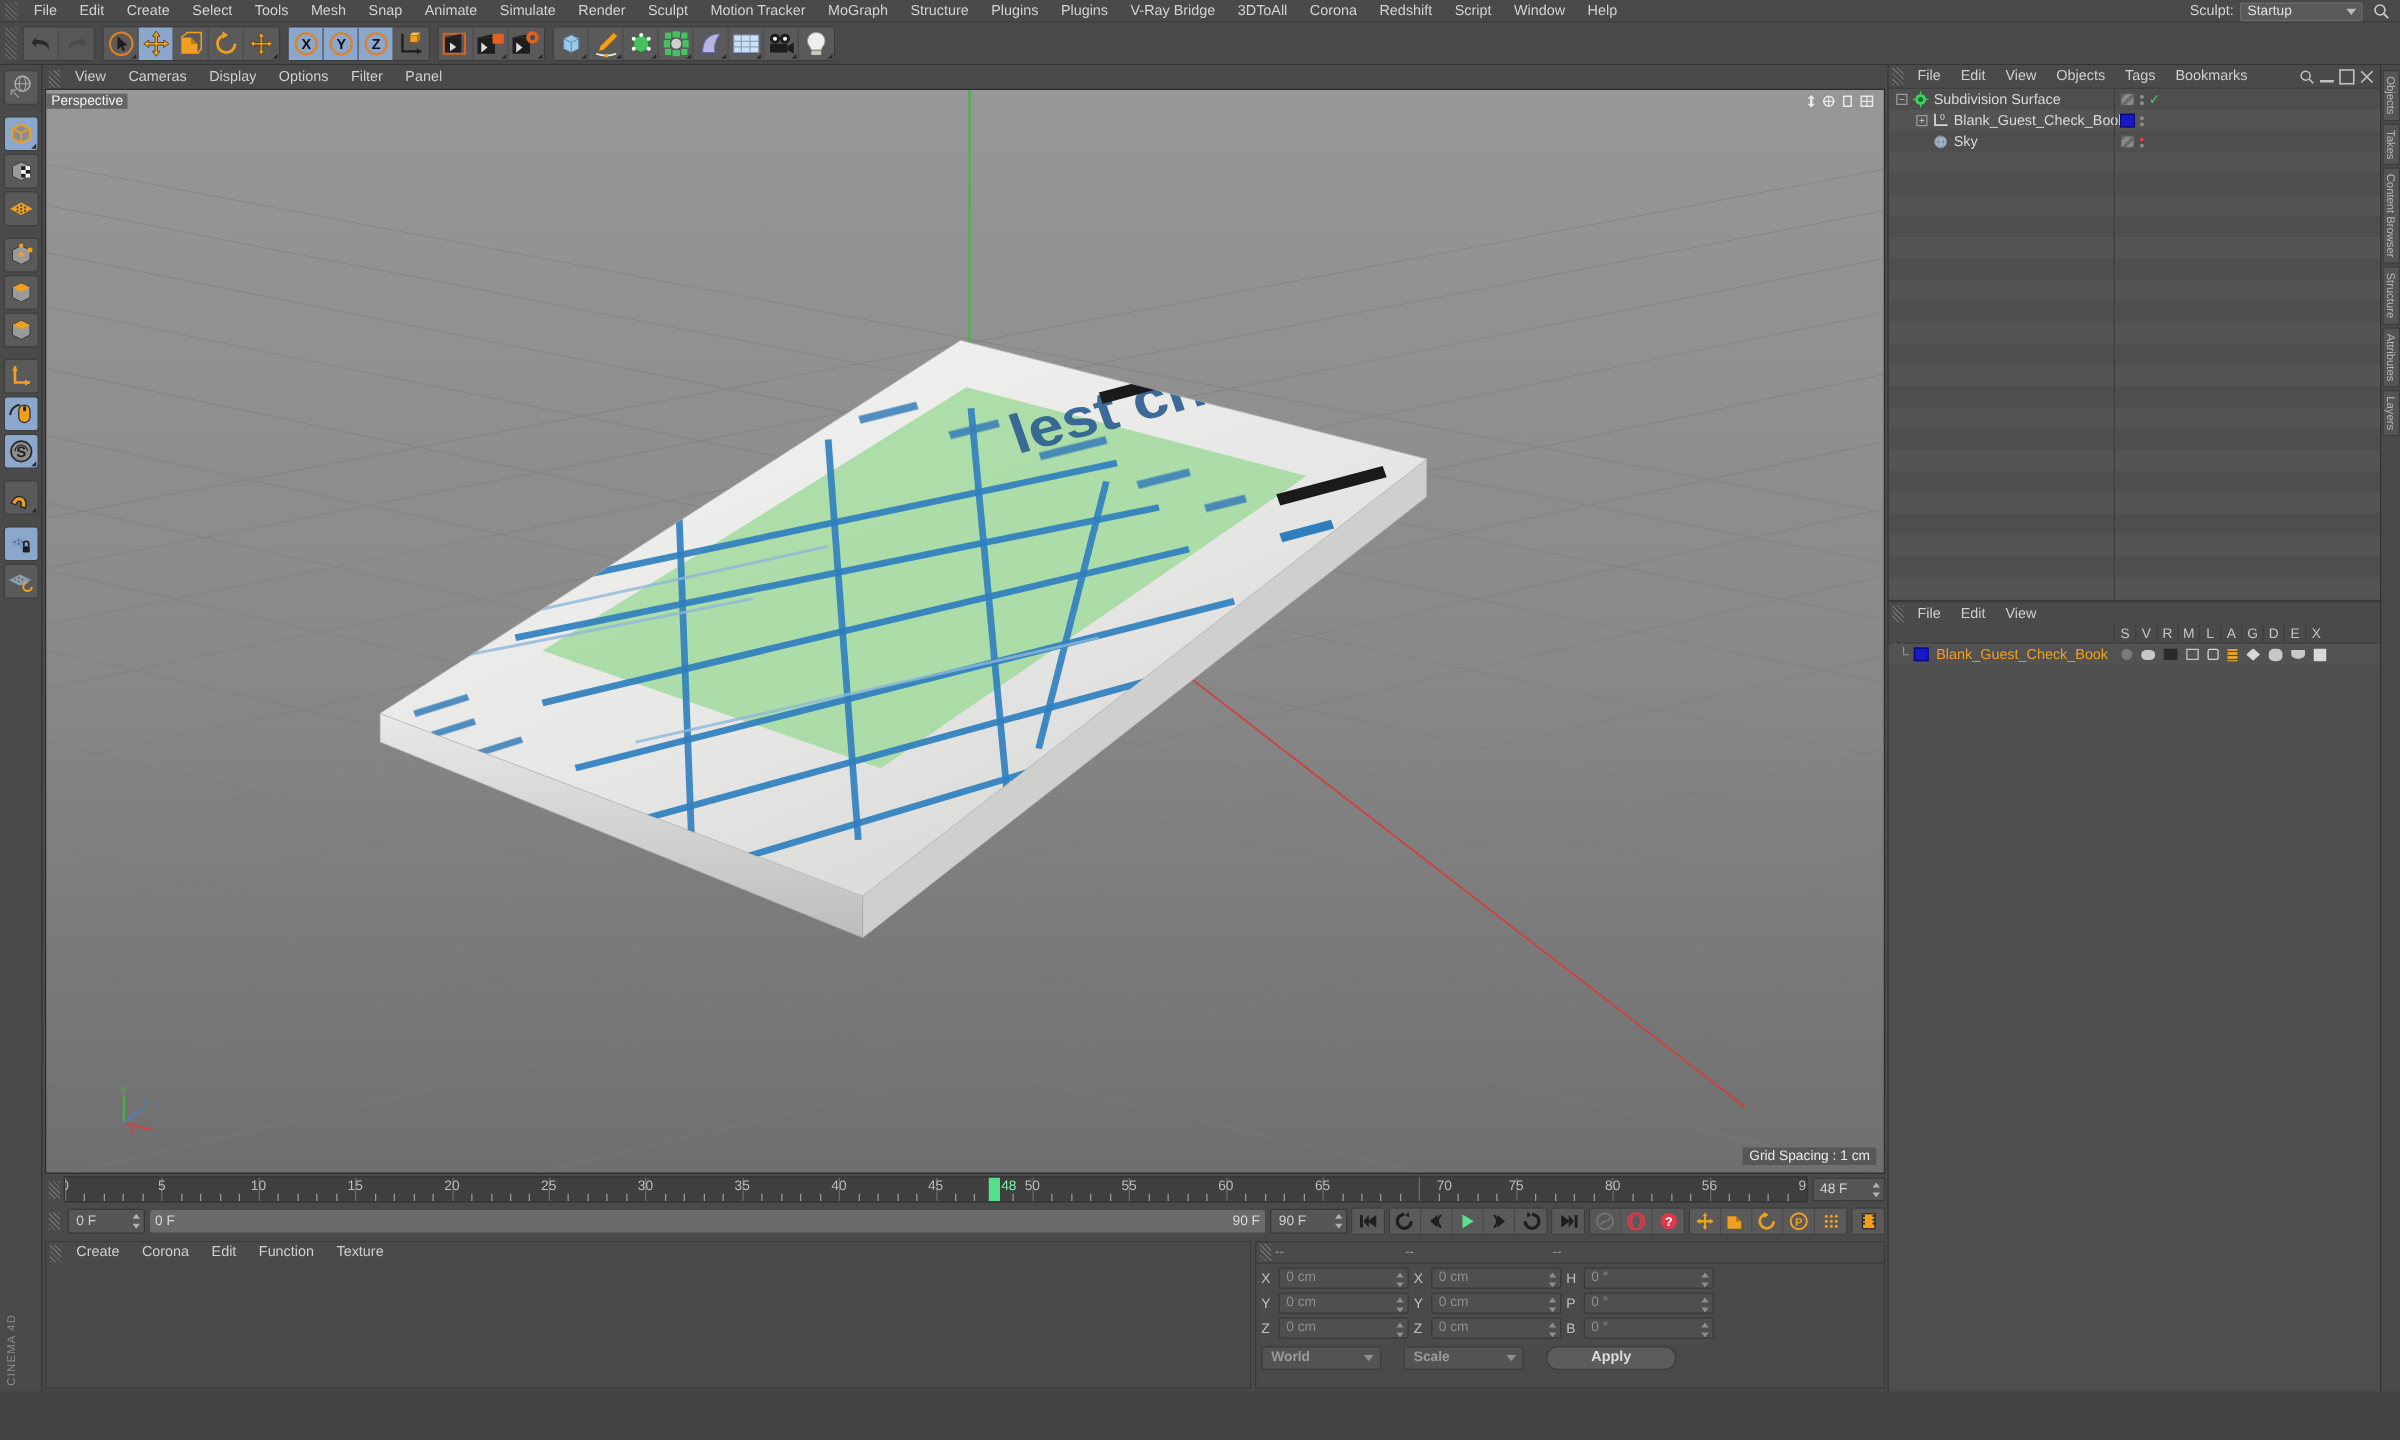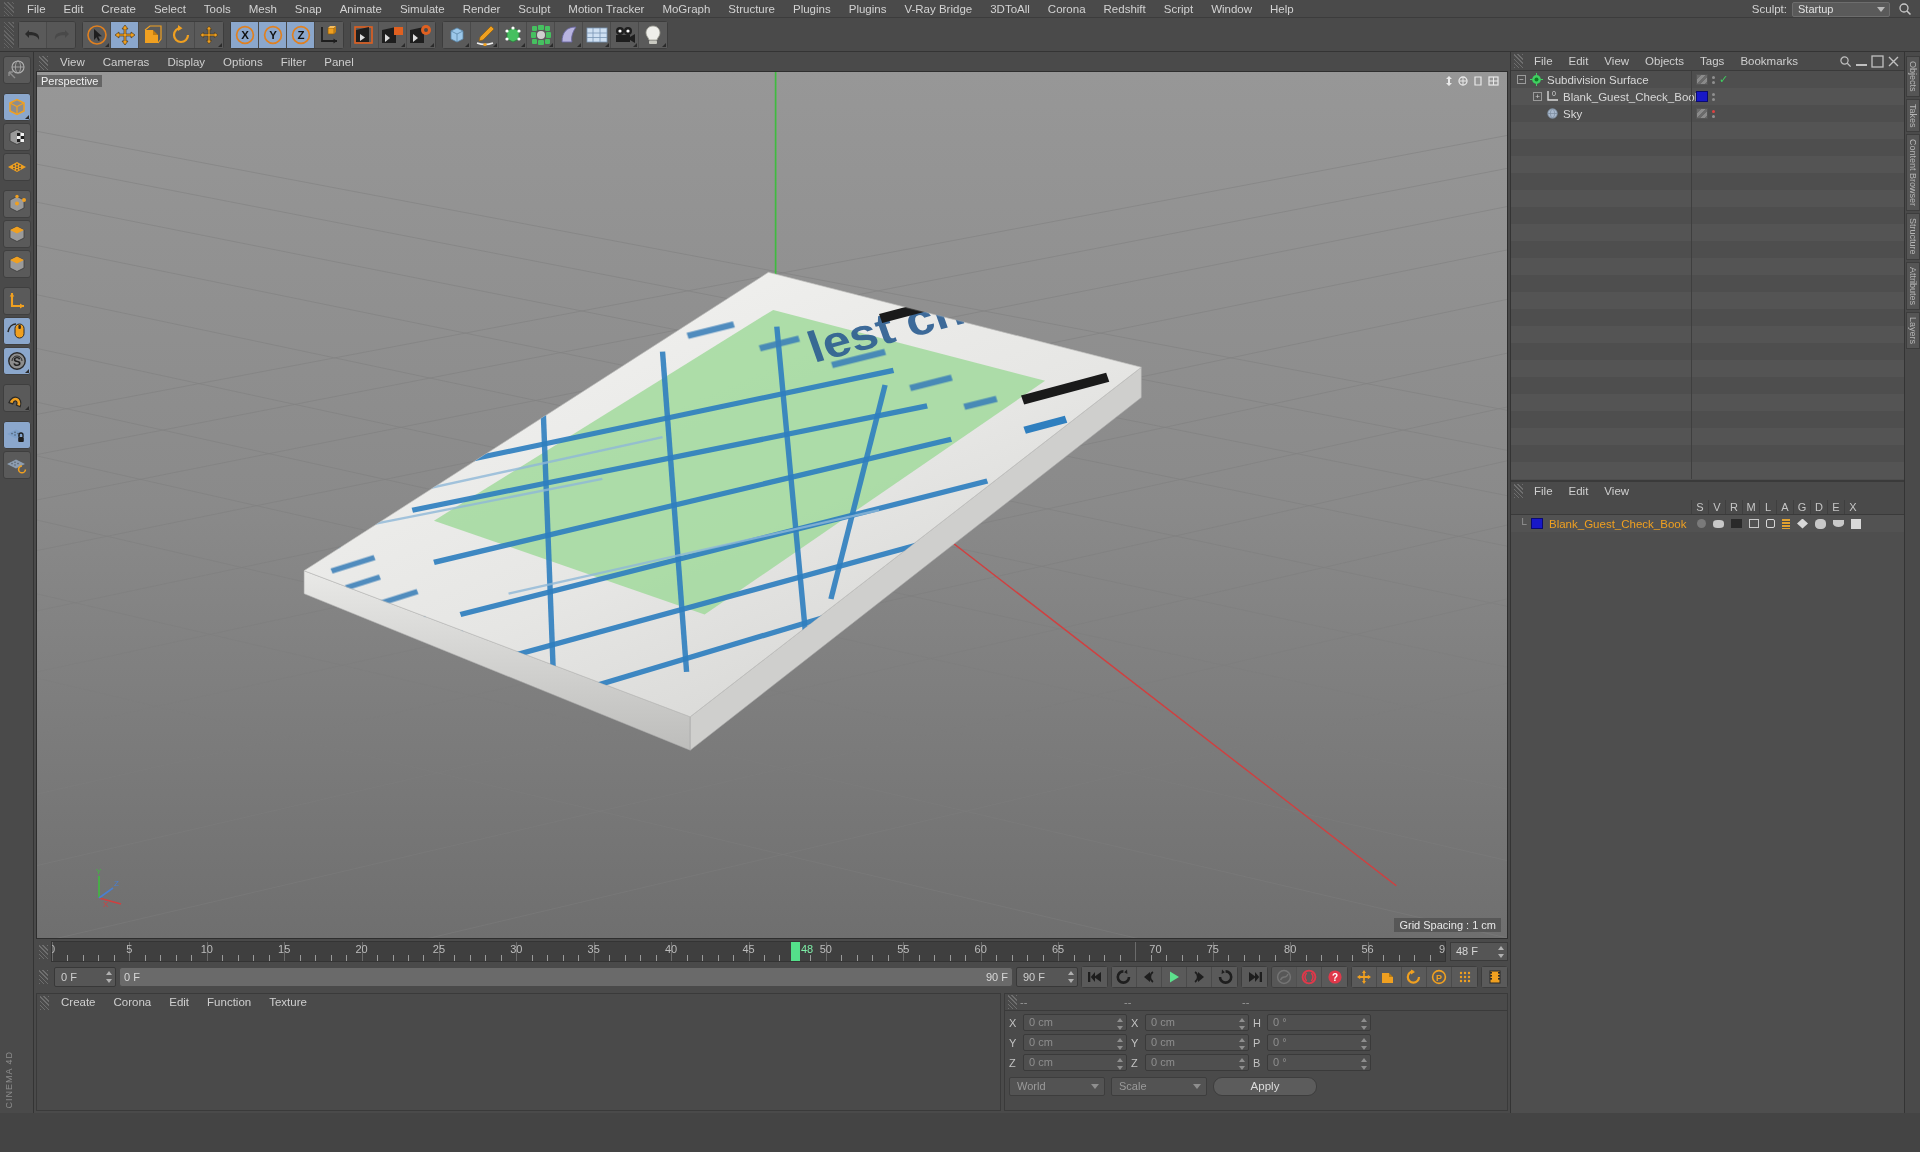--- a/index.html
+++ b/index.html
@@ -95,21 +95,21 @@
      border:1px solid #3e3e3e; }
   .mat-name { background:#f0a020; color:#2a2a2a; font-size:10px; text-align:center; width:48px; overflow:hidden; white-space:nowrap; }
 
   .coords { flex:1; background:#4a4a4a; border:1px solid #3a3a3a; display:flex; flex-direction:column;}
   .co-head { height:17px; display:flex; align-items:center; font-size:11px; color:#9a9a9a; border-bottom:1px solid #3a3a3a;}
   .co-head span { display:inline-block; }
   .co-grid { padding:3px 4px; display:flex; flex-direction:column; gap:3px; }
   .co-line { display:flex; align-items:center; gap:4px; }
   .co-lbl { width:10px; font-size:11px; color:#c2c2c2; }
   .co-fld { width:104px; height:17px; background:#4f4f4f; border:1px solid #3a3a3a; border-radius:2px; font-size:11px; color:#8e8e8e; padding-left:5px; line-height:15px; position:relative;}
-  .co-btns { display:flex; gap:6px; padding:3px 4px 0 4px; align-items:flex-start;}
+  .co-btns { display:flex; gap:18px; padding:3px 4px 0 4px; align-items:flex-start;font-weight:bold;}
   .co-sel { width:96px; height:19px; background:#535353; border:1px solid #3d3d3d; border-radius:2px; font-size:11px; color:#9a9a9a; padding-left:7px; line-height:17px; position:relative;}
   .co-sel .caret { position:absolute; right:5px; top:6px; border-left:4px solid transparent; border-right:4px solid transparent; border-top:5px solid #8e8e8e; }
   .apply { width:104px; height:19px; background:#5c5c5c; border:1px solid #3d3d3d; border-radius:9px; font-size:11.5px; color:#dcdcdc; text-align:center; line-height:17px;}
 
   
   .rightdock { width:394px; background:#4a4a4a; display:flex; flex-direction:column; border-left:1px solid #343434;}
   .panel { display:flex; flex-direction:column; }
   .p-menu { height:18px; display:flex; align-items:center; background:#4a4a4a; }
   .p-menu .mi { padding:0 8px; font-size:11.5px; line-height:18px; color:#cfcfcf; }
   .p-icons { margin-left:auto; display:flex; gap:3px; padding-right:4px; }

